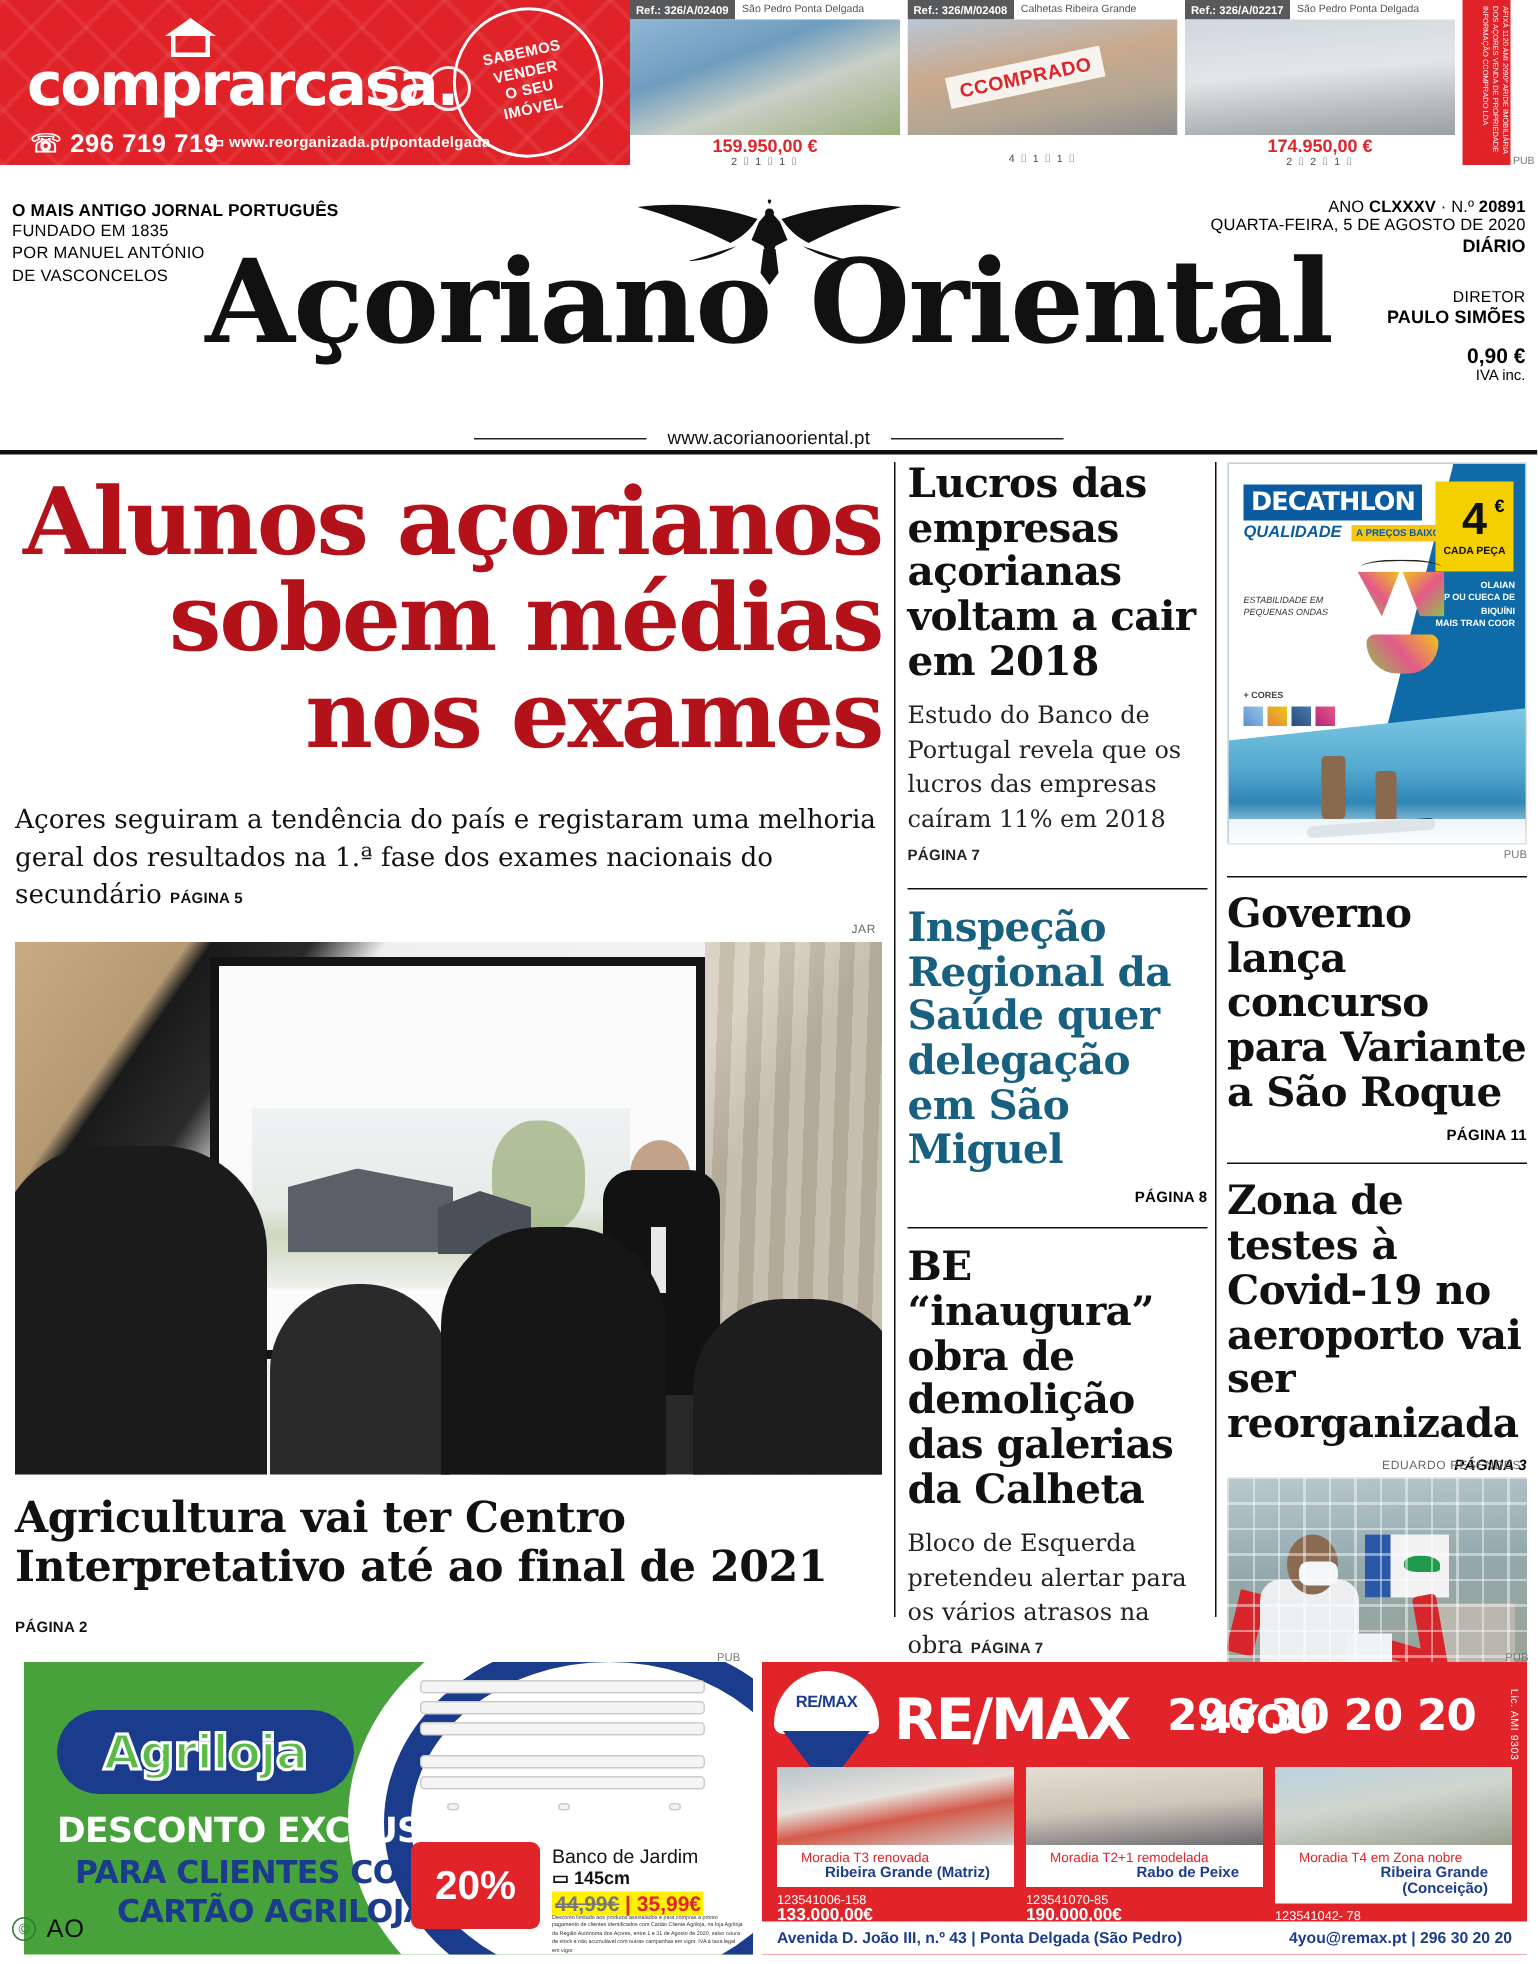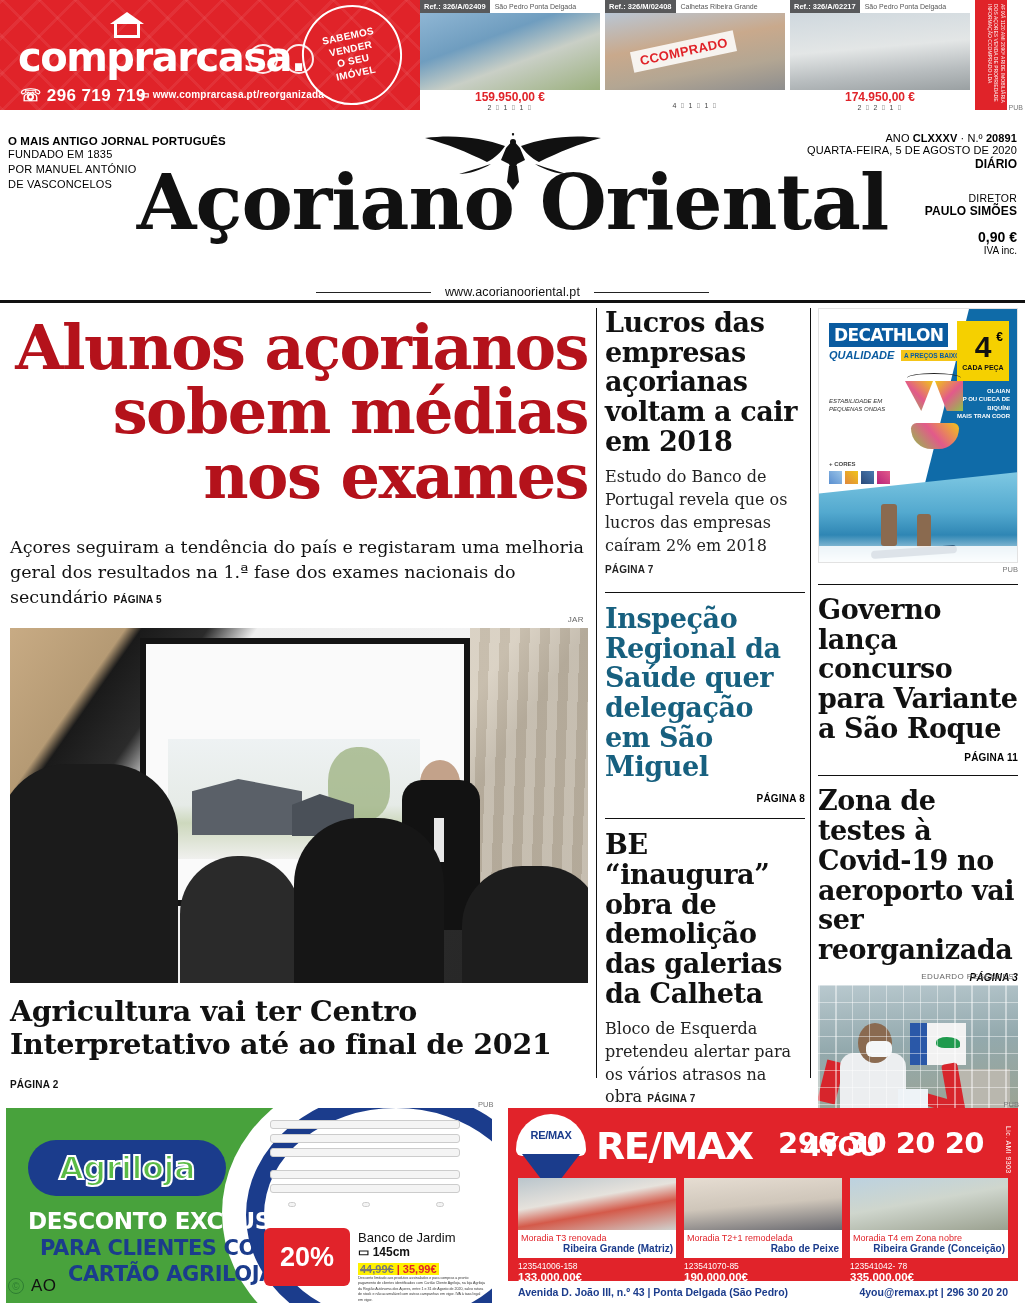--- a/index.html
+++ b/index.html
@@ -177,37 +177,37 @@
   .be-pants { position:absolute; left:24px; top:152px; width:62px; height:53px; background:#232a38;}
   .be-paper { position:absolute; left:80px; top:104px; width:30px; height:26px; background:#eef3f7;}
   .be-rib1 { position:absolute; left:4px; top:76px; width:18px; height:42px; background:#d7252c; transform:rotate(14deg);}
   .be-rib2 { position:absolute; left:130px; top:78px; width:16px; height:80px; background:#d7252c; transform:rotate(-10deg); border-radius:3px;}
   .be-rib3 { position:absolute; left:96px; top:112px; width:50px; height:12px; background:#d7252c; transform:rotate(16deg);}
   .be-ground { position:absolute; left:0; bottom:0; width:200px; height:46px; background:#8e8d80;}
   .be-wall { position:absolute; right:8px; top:84px; width:52px; height:104px; background:#b9b7ae;}
 
   
   .botads { position:absolute; left:0; top:1100px; width:1025px; height:209px; }
-  .agri { position:absolute; left:6px; top:8px; width:486px; height:195px; overflow:hidden; background:#48A23C; }
+  .agri { position:absolute; left:16px; top:8px; width:486px; height:195px; overflow:hidden; background:#48A23C; }
   .agri-swirl { position:absolute; right:-60px; top:-40px; width:330px; height:290px; background:#fff; border-radius:50%; }
   .agri-swirl2 { position:absolute; right:-54px; top:-18px; width:300px; height:250px; border:18px solid #1B3C8C; border-radius:50%; background:transparent;}
   .agri-logo { position:absolute; left:22px; top:32px; width:198px; height:56px; background:#1B3C8C; border-radius:28px;
     display:flex; align-items:center; justify-content:center; }
   .agri-logo span { color:#5ABB46; font-size:32px; font-weight:bold; letter-spacing:-.5px; -webkit-text-stroke:2px #fff; font-family:"DejaVu Sans",sans-serif;}
   .agri-l1 { position:absolute; left:22px; top:100px; color:#fff; font-size:23px; font-weight:bold; letter-spacing:-.4px; font-family:"DejaVu Sans",sans-serif;}
   .agri-l2 { position:absolute; left:34px; top:128px; color:#1B3C8C; font-size:21px; font-weight:bold; letter-spacing:-.4px; font-family:"DejaVu Sans",sans-serif;}
   .agri-l3 { position:absolute; left:62px; top:154px; color:#1B3C8C; font-size:21px; font-weight:bold; letter-spacing:-.4px; font-family:"DejaVu Sans",sans-serif;}
   .agri-bench { position:absolute; right:22px; top:10px; width:200px; height:110px; }
   .agri-bench i { position:absolute; left:0; width:190px; height:9px; background:#f4f4f4; border:1px solid #ccc; border-radius:3px; display:block;}
   .agri-badge { position:absolute; left:258px; top:120px; width:86px; height:58px; background:#E1232A; border-radius:6px;
     display:flex; align-items:center; justify-content:center; color:#fff; font-size:27px; font-weight:bold;}
   .agri-prod { position:absolute; left:352px; top:122px; width:128px; }
   .agri-prod .pn { font-size:13px; color:#111; font-weight:normal; }
   .agri-prod .ps { font-size:12px; color:#111; font-weight:bold; }
-  .agri-prod .pp { font-size:11px; font-weight:bold; color:#E1232A; background:#FFF100; display:inline-block; padding:0 2px; margin-top:2px;}
+  .agri-prod .pp { font-size:14px; font-weight:bold; color:#E1232A; background:#FFF100; display:inline-block; padding:0 2px; margin-top:2px;}
   .agri-prod .pp s { color:#777; }
   .agri-fine { position:absolute; left:352px; top:168px; width:128px; font-size:3.6px; color:#333; line-height:1.5; }
   .ao-mark { position:absolute; left:8px; top:176px; display:flex; align-items:center; gap:7px; }
   .ao-mark .c { width:16px; height:16px; border:1.5px solid #2e7d32; border-radius:50%; color:#2e7d32; font-size:10px;
     display:flex; align-items:center; justify-content:center;}
   .ao-mark .t { font-size:17px; color:#111; font-weight:normal; letter-spacing:.5px;}
 
   .remax { position:absolute; left:508px; top:8px; width:510px; height:195px; background:#E1232A; overflow:hidden;}
   .rm-balloon { position:absolute; left:8px; top:6px; width:70px; height:78px; }
   .rm-b-top { position:absolute; left:0; top:0; width:70px; height:42px; background:#fff; border-radius:35px 35px 6px 6px;
@@ -215,21 +215,21 @@
   .rm-b-top b { color:#1B3C8C; font-size:11px; letter-spacing:-.3px;}
   .rm-b-bot { position:absolute; left:6px; top:40px; width:58px; height:38px; background:#1B3C8C;
     clip-path:polygon(0 0,100% 0,50% 100%); }
   .rm-title { position:absolute; left:88px; top:16px; color:#fff; font-size:38px; font-weight:bold; letter-spacing:-1.5px; font-family:"DejaVu Sans",sans-serif;}
   .rm-4you { position:absolute; left:295px; top:24px; color:#fff; font-size:26px; font-weight:bold; letter-spacing:-.8px; font-family:"DejaVu Sans",sans-serif;}
   .rm-phone { position:absolute; right:34px; top:18px; color:#fff; font-size:29px; font-weight:bold; letter-spacing:-.5px; font-family:"DejaVu Sans",sans-serif;}
   .rm-lic { position:absolute; right:6px; top:18px; writing-mode:vertical-rl; color:#fff; font-size:7px; letter-spacing:.4px;}
   .rm-cards { position:absolute; left:10px; top:70px; display:flex; gap:8px; }
   .rm-card { width:158px; }
   .rm-card .im { height:52px; overflow:hidden; }
-  .rm-card .lbl { background:#fff; padding:3px 3px 4px; }
+  .rm-card .lbl { background:#fff; padding:3px 16px 4px; }
   .rm-card .lbl .a { font-size:9px; color:#E1232A; }
   .rm-card .lbl .b { font-size:10px; color:#1B3C8C; font-weight:bold; text-align:right; }
   .rm-card .id { color:#fff; font-size:8.5px; margin-top:3px; }
   .rm-card .pr { color:#fff; font-size:11.5px; font-weight:bold; }
   .rm-foot { position:absolute; left:0; bottom:0; width:510px; height:22px; background:#fff;
     display:flex; align-items:center; justify-content:space-between; padding:0 10px; }
   .rm-foot span { font-size:10.5px; color:#1B3C8C; font-weight:bold; }
   .im1 { background:linear-gradient(170deg,#b9c5cc 0%,#e6e2dc 40%,#d45a4a 62%,#cfd2cf 100%); }
   .im2 { background:linear-gradient(175deg,#e6ddd2 0%,#cfc6ba 50%,#6a6a70 100%); }
   .im3 { background:linear-gradient(170deg,#bcd2e0 0%,#cfd6cd 45%,#9aa08f 100%); }
@@ -245,21 +245,21 @@
       <div class="cc-chevrons"></div>
       <div class="cc-house">
         <div class="roof"></div>
           <div class="body"></div>
       </div>
       <div class="cc-word">comprarcasa.</div>
       <div class="cc-phone">
         ☏ <span>296 719 719</span>
       </div>
       <div class="cc-url">
-        ▭ <span>www.comprarcasa.pt/reorganizada</span>
+        ▭ <span>www.reorganizada.pt/pontadelgada</span>
       </div>
       <div class="cc-seals">
         <div class="cc-seal"></div>
         <div class="cc-seal"></div>
       </div>
       <div class="cc-circle">
         <span>SABEMOS</span>
         <span>VENDER</span>
         <span>O SEU</span>
         <span>IMÓVEL</span>
@@ -396,21 +396,21 @@
 
       <div class="a-head">
         <span>Agricultura vai ter Centro Interpretativo até ao final de 2021</span>
         <span class="pagref">PÁGINA 2</span>
       </div>
     </div>
 
     <div class="colB">
       <div class="b-head">Lucros das empresas açorianas voltam a cair em 2018</div>
       <div class="b-sub">
-        <span>Estudo do Banco de Portugal revela que os lucros das empresas caíram 2% em 2018</span>
+        <span>Estudo do Banco de Portugal revela que os lucros das empresas caíram 11% em 2018</span>
         <span class="pagref">PÁGINA 7</span>
       </div>
 
       <div class="hrule"></div>
 
       <div class="b-head teal">Inspeção Regional da Saúde quer delegação em São Miguel</div>
       <div class="rt" style="margin-top:6px;">
         <span class="pagref">PÁGINA 8</span>
       </div>
 

